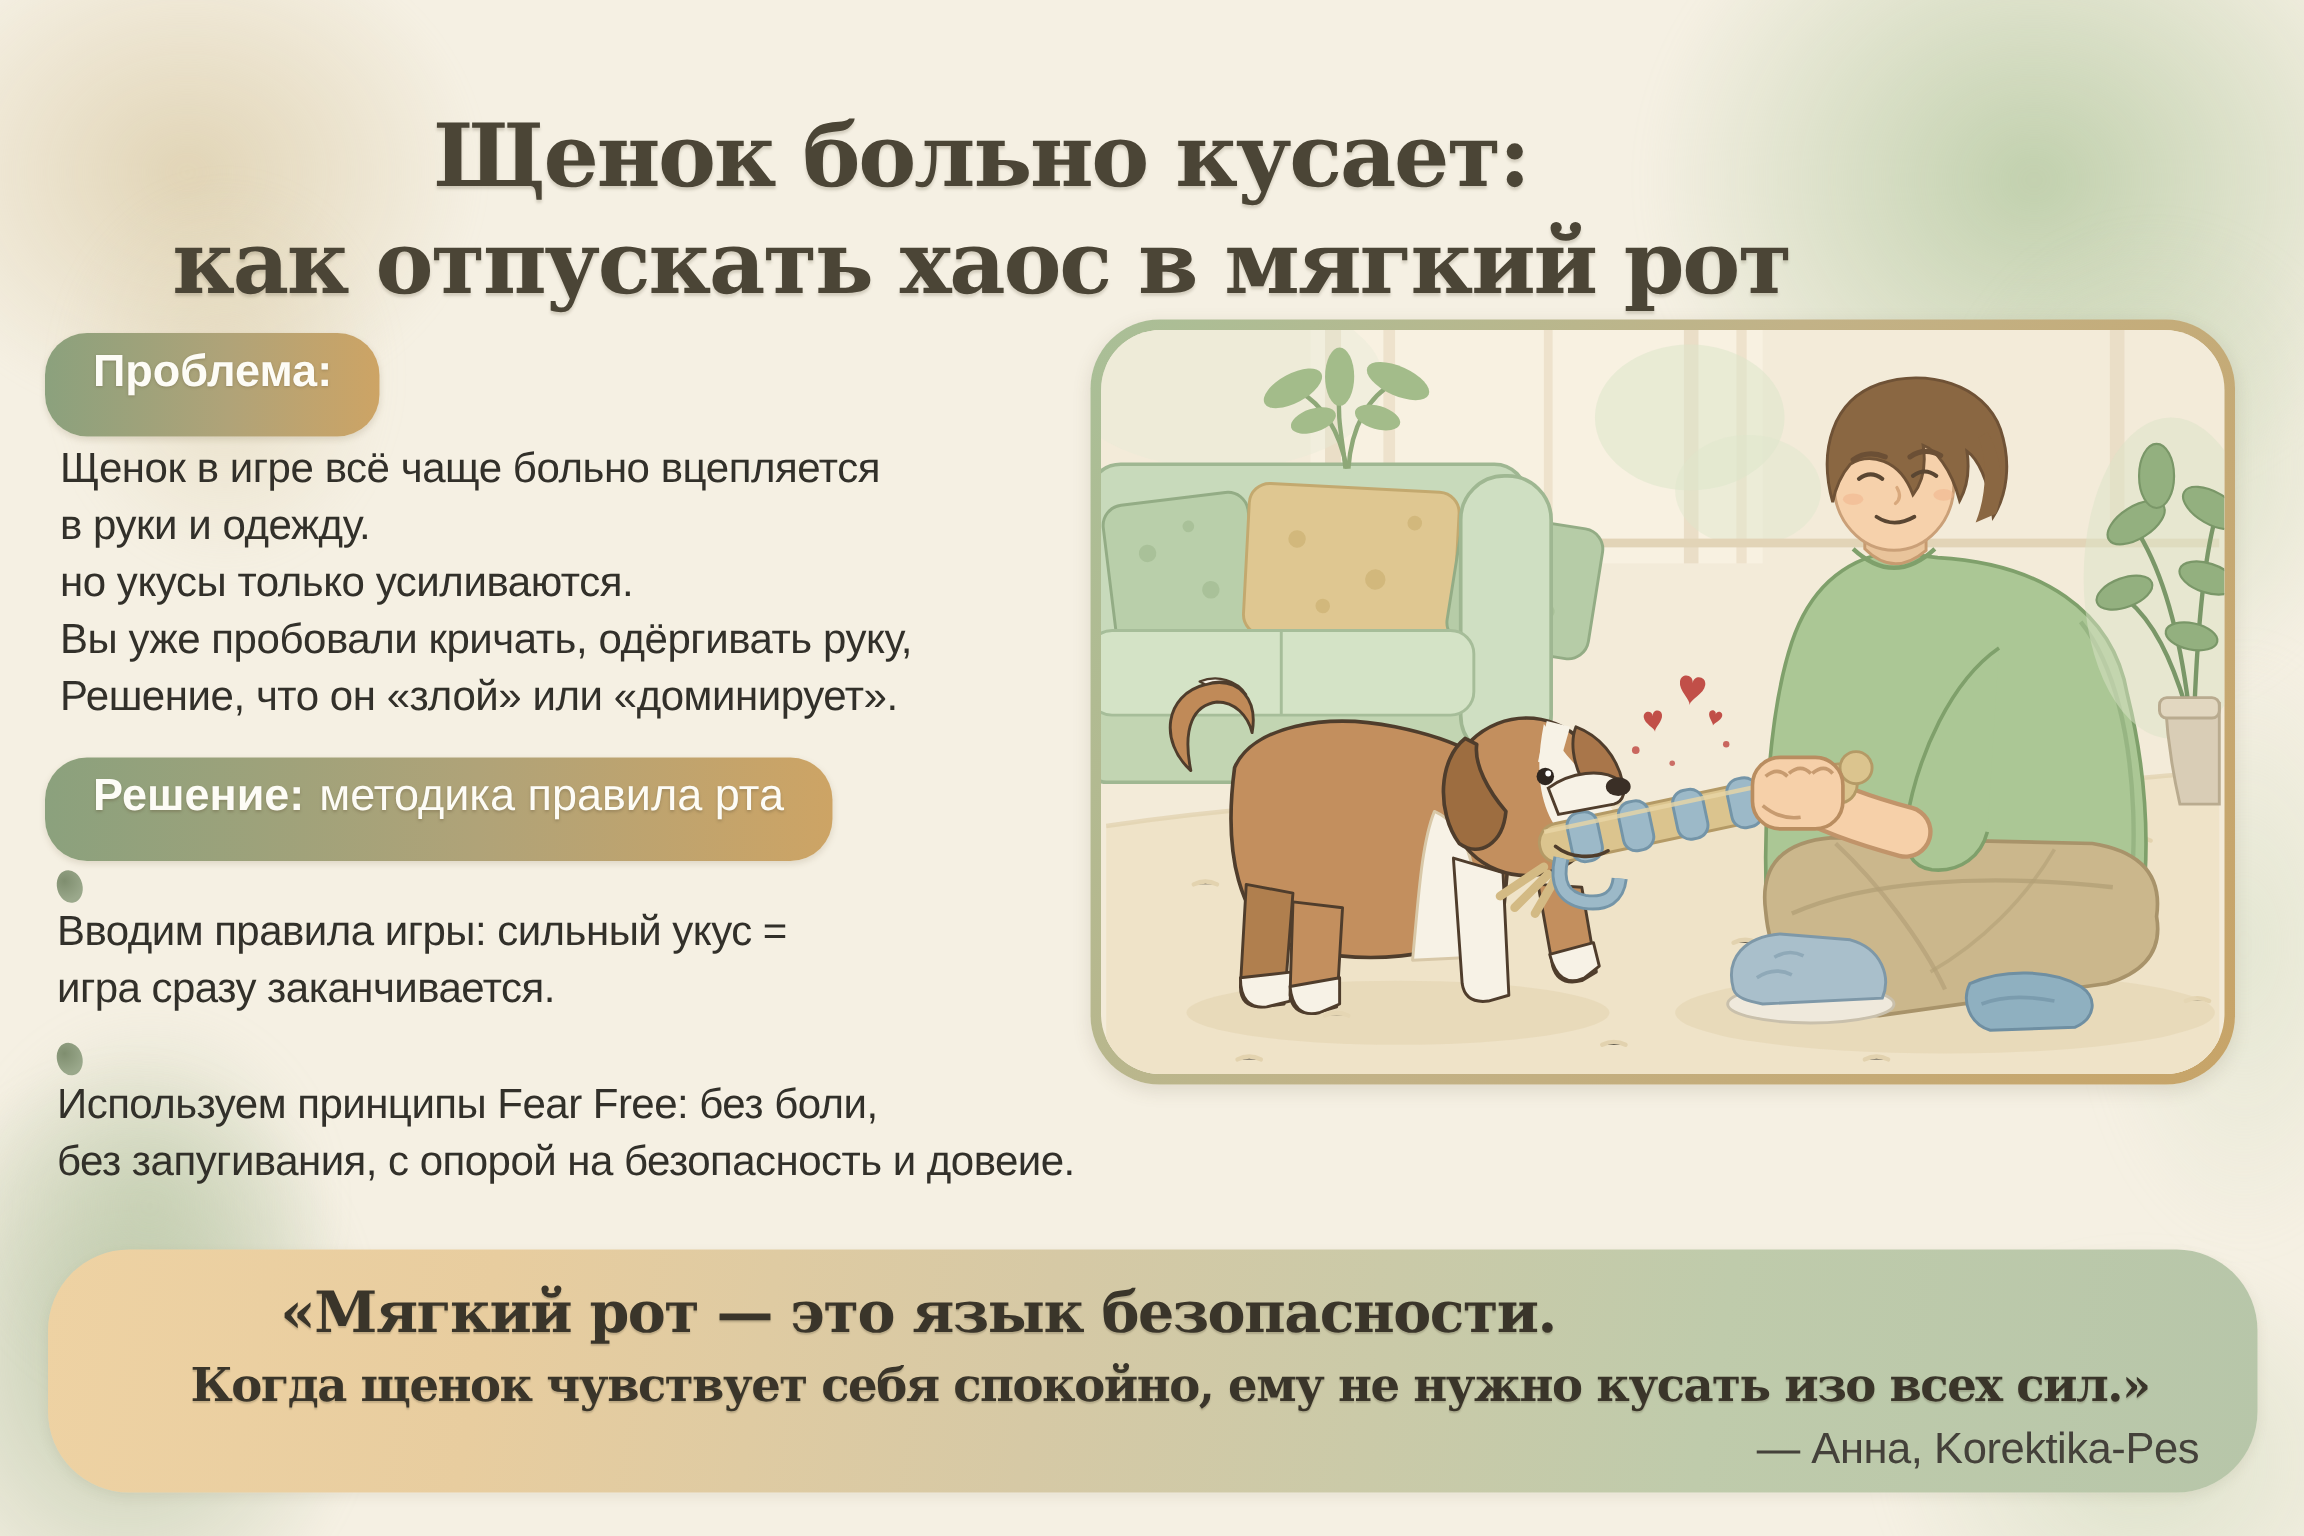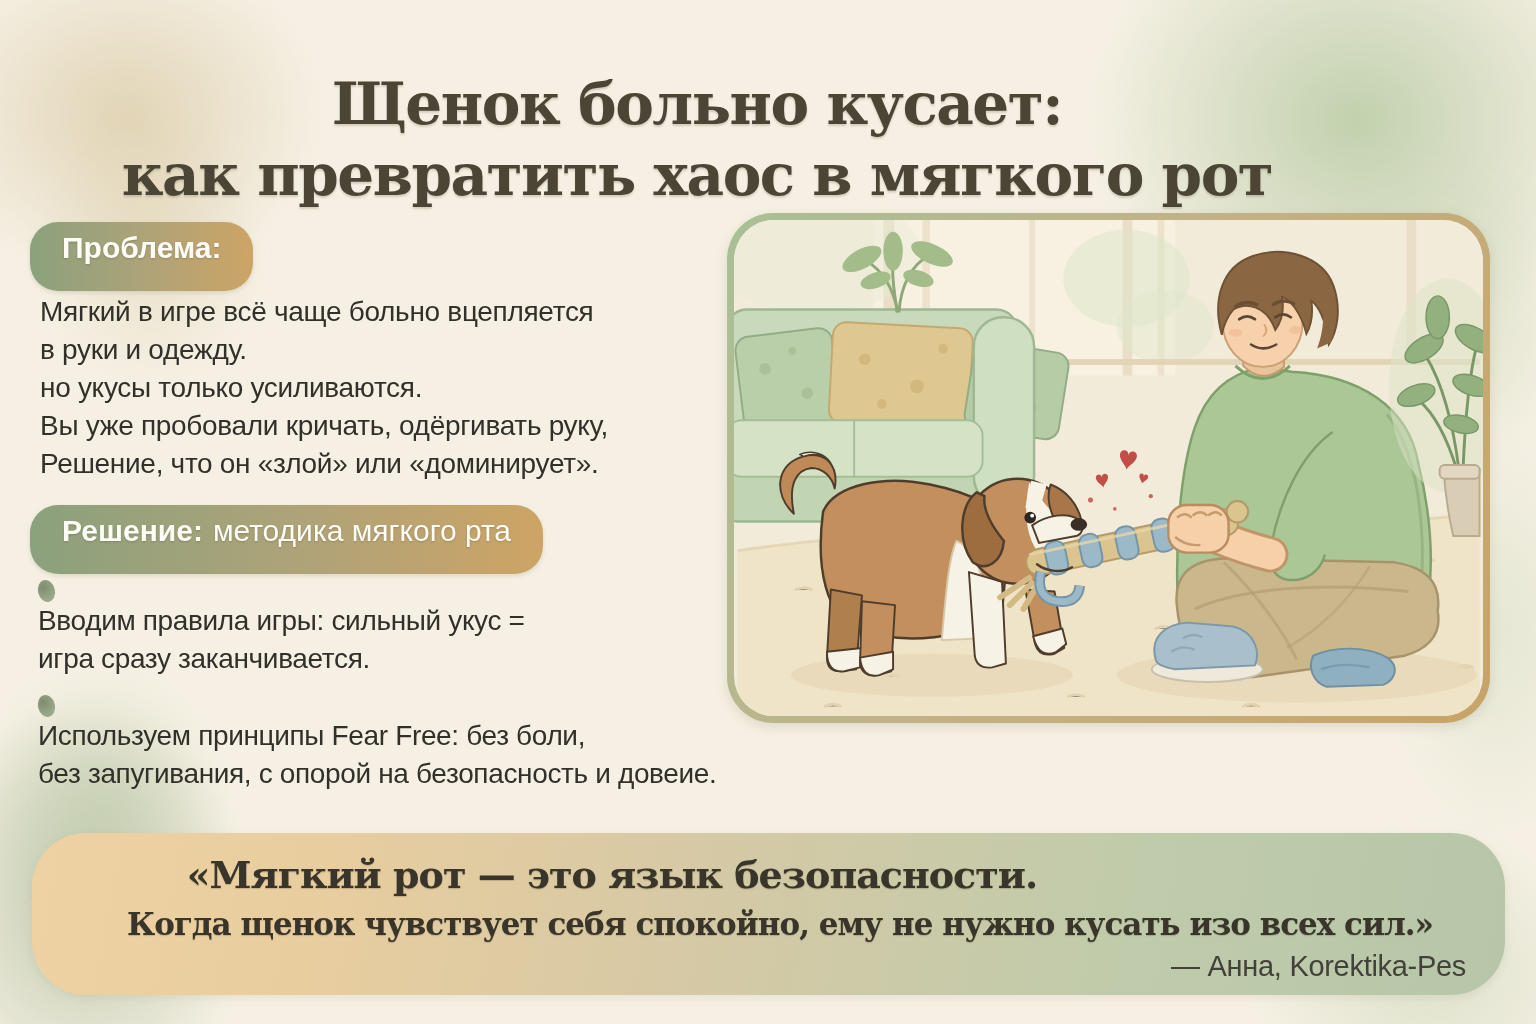--- a/index.html
+++ b/index.html
@@ -20,21 +20,21 @@
     background:radial-gradient(closest-side,rgba(205,218,188,.42),rgba(205,218,188,0));}
   .blob-bl{left:-80px;bottom:-80px;width:330px;height:400px;filter:blur(8px);
     background:radial-gradient(closest-side,rgba(156,177,137,.60),rgba(156,177,137,0));}
   .blob-bl2{left:-20px;bottom:90px;width:240px;height:260px;filter:blur(12px);
     background:radial-gradient(closest-side,rgba(176,193,156,.45),rgba(176,193,156,0));}
   .blob-br{right:-60px;bottom:-90px;width:340px;height:280px;filter:blur(11px);
     background:radial-gradient(closest-side,rgba(197,212,179,.50),rgba(197,212,179,0));}
 
   .title{position:absolute;left:0;top:30px;width:1308px;text-align:center;z-index:2;
     font-family:"DejaVu Serif",serif;font-weight:700;font-size:58px;line-height:71px;
-    letter-spacing:-1.5px;color:#4b4536;text-shadow:0 2px 2px rgba(92,80,58,.22);padding-left:43px;}
+    letter-spacing:-1.5px;color:#4b4536;text-shadow:0 2px 2px rgba(92,80,58,.22);}
 
   .pill{position:absolute;z-index:2;height:69px;line-height:52px;border-radius:28px;
     background:linear-gradient(90deg,#8ba17d 0%,#a7a派 50%,#cda465 100%);
     background:linear-gradient(90deg,#8ba17d 0%,#b0a378 55%,#cda465 100%);
     color:#fdfcf6;padding:0 32px;font-size:30px;font-weight:700;
     text-shadow:0 1px 2px rgba(96,84,56,.35);box-shadow:0 2px 4px rgba(120,105,70,.18);}
   .pill-problem{left:30px;top:222px;}
   .pill-solution{left:30px;top:505px;font-weight:700;}
   .pill-solution .rest{font-weight:400;margin-left:10px;}
 
@@ -81,37 +81,37 @@
   <div class="blob blob-tl2"></div>
   <div class="blob blob-tr"></div>
   <div class="blob blob-tr2"></div>
   <div class="blob blob-rm"></div>
   <div class="blob blob-bl"></div>
   <div class="blob blob-bl2"></div>
   <div class="blob blob-br"></div>
 
   <h1 class="title">
     <div>Щенок больно кусает:</div>
-    <div>как превратить хаос в мягкого рот</div>
+    <div>как отпускать хаос в мягкий рот</div>
   </h1>
 
   <div class="pill pill-problem">
     <span>Проблема:</span>
   </div>
 
   <div class="problem-text">
-    <div>Мягкий в игре всё чаще больно вцепляется</div>
+    <div>Щенок в игре всё чаще больно вцепляется</div>
     <div>в руки и одежду.</div>
     <div>но укусы только усиливаются.</div>
     <div>Вы уже пробовали кричать, одёргивать руку,</div>
     <div>Решение, что он «злой» или «доминирует».</div>
   </div>
 
   <div class="pill pill-solution">
-    <span>Решение:</span><span class="rest">методика мягкого рта</span>
+    <span>Решение:</span><span class="rest">методика правила рта</span>
   </div>
 
   <div class="bullets">
     <div class="bullet">
       <span class="dot"></span>
       <div class="txt">
         <div>Вводим правила игры: сильный укус =</div>
         <div>игра сразу заканчивается.</div>
       </div>
     </div>

